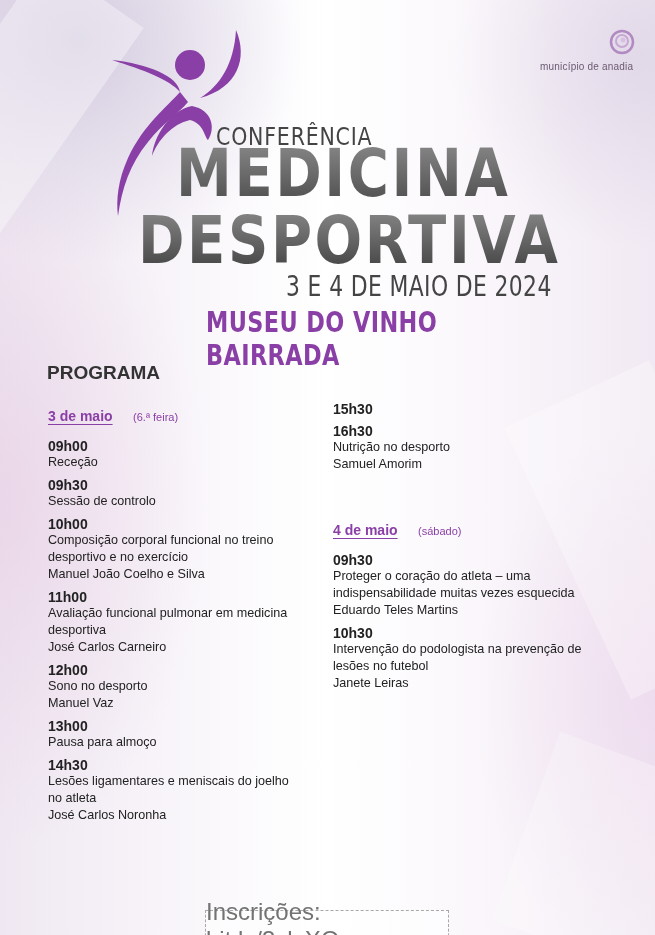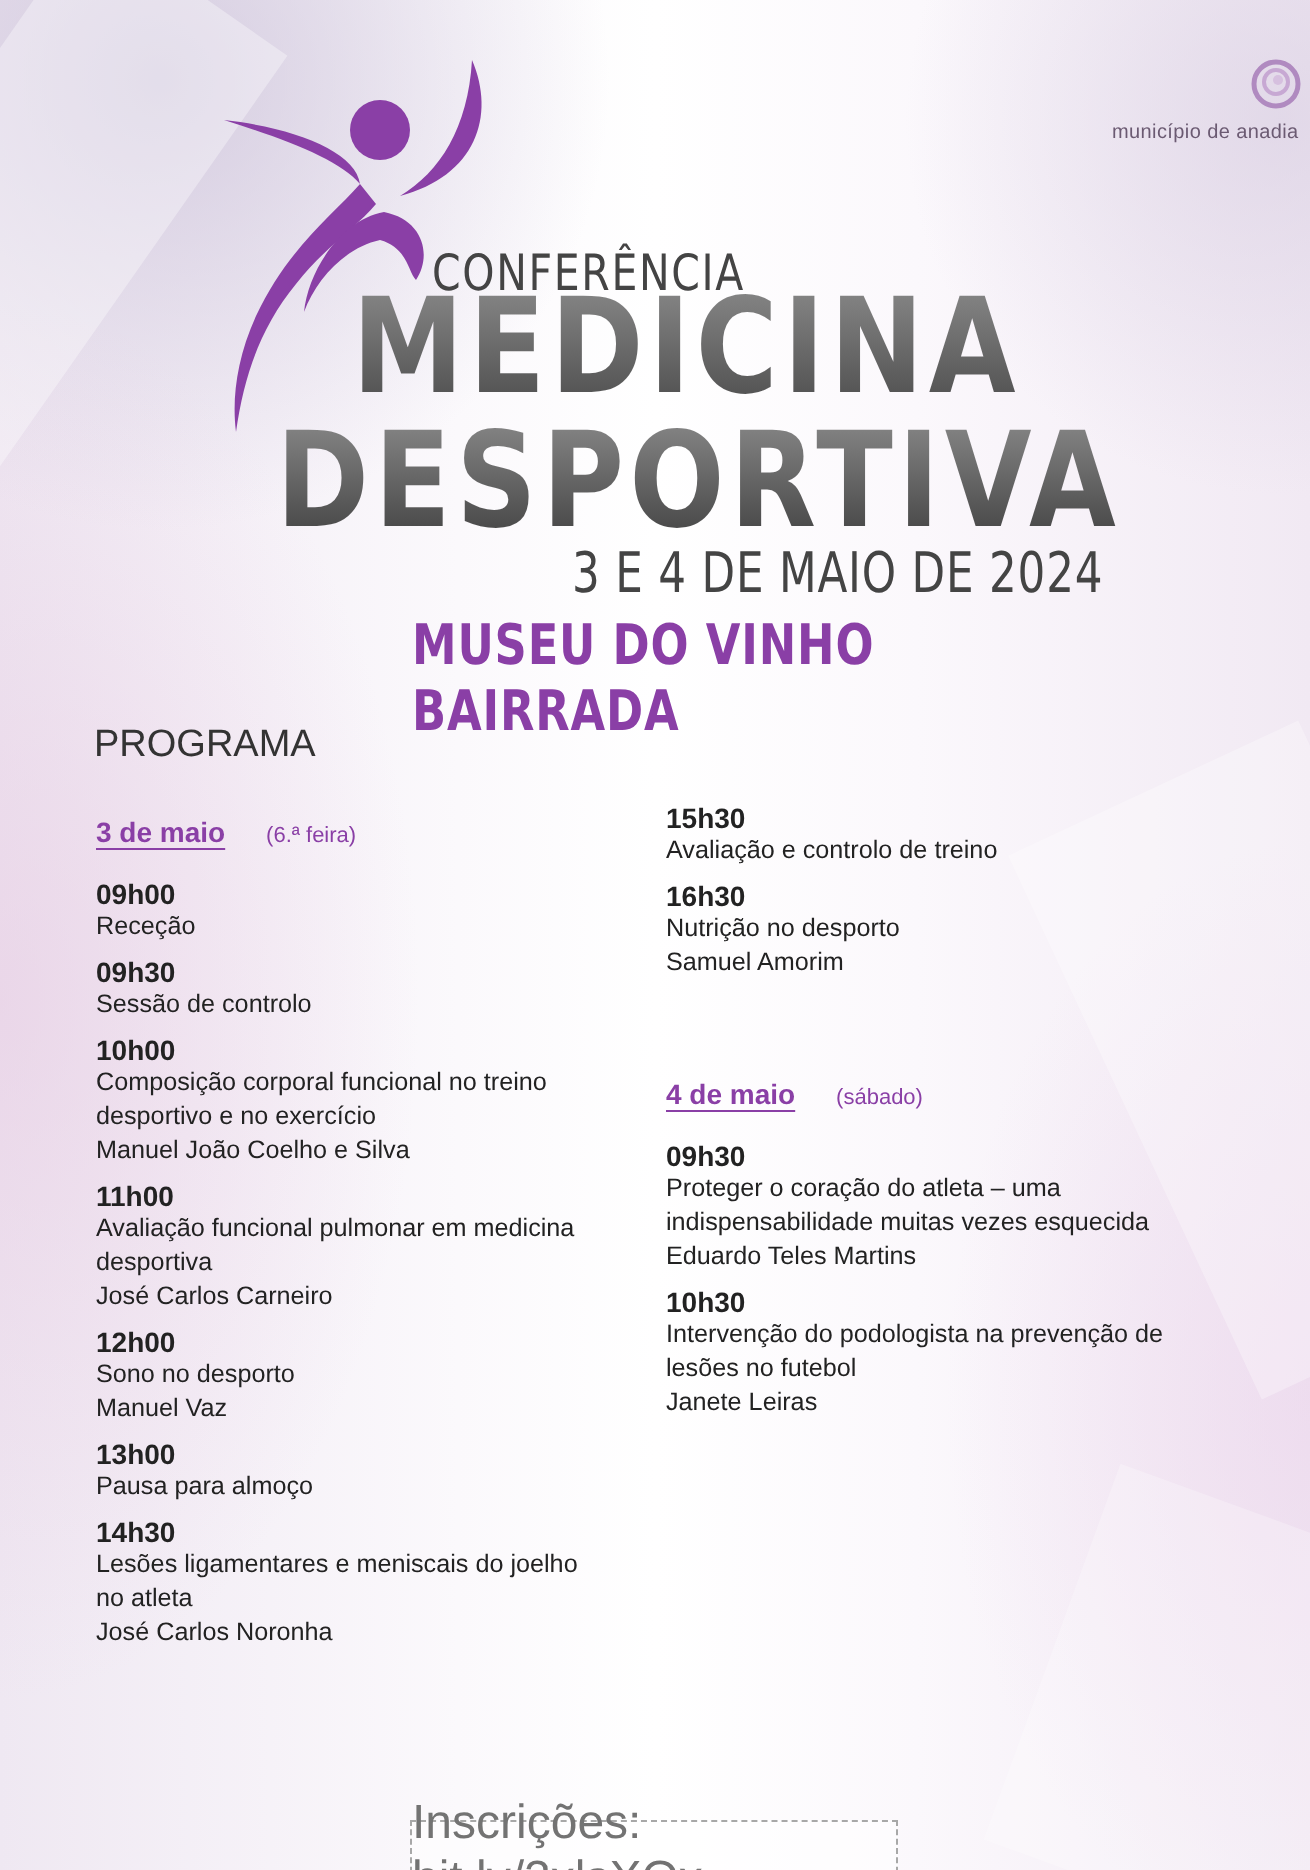--- a/index.html
+++ b/index.html
@@ -12,33 +12,33 @@
       radial-gradient(ellipse 300px 300px at 80px 40px, rgba(200,190,215,0.7), rgba(255,255,255,0) 75%),
       radial-gradient(ellipse 250px 250px at 640px 60px, rgba(215,205,225,0.6), rgba(255,255,255,0) 75%),
       linear-gradient(90deg, #efe8f2 0%, #fbf9fc 35%, #ffffff 50%, #fbf8fc 70%, #f1e9f3 100%);
   }
   .facet { position:absolute; background:rgba(255,255,255,0.35); }
   .f1 { left:-40px; top:-30px; width:120px; height:260px; transform:rotate(35deg); }
   .f2 { left:560px; top:380px; width:160px; height:300px; transform:rotate(-25deg); background:rgba(255,255,255,0.3); }
   .f3 { left:520px; top:760px; width:200px; height:200px; transform:rotate(20deg); background:rgba(255,255,255,0.25); }
 
   .logo-figure { position:absolute; left:108px; top:28px; width:150px; height:190px; }
-  .muni { position:absolute; left:556px; top:28px; width:100px; height:44px;text-align:right; }
+  .muni { position:absolute; left:540px; top:28px; width:100px; height:44px;text-align:right; }
   .muni-text { position:absolute; left:0; bottom:0; font-size:10px; color:#6b5a72; letter-spacing:0.2px; white-space:nowrap; }
   .muni-swirl { position:absolute; left:68px; top:0; width:28px; height:28px; }
 
   .conf { position:absolute; left:216px; top:122px; font-size:25px; color:#444; letter-spacing:1px; font-weight:normal; font-family:"DejaVu Sans", sans-serif; transform:scaleX(0.82); transform-origin:left; }
   .title1 { position:absolute; left:176px; top:139px; font-size:66px; font-weight:bold; color:#5e5e5e; letter-spacing:3px; font-family:"DejaVu Sans", sans-serif; transform:scaleX(0.85); transform-origin:left; line-height:70px;
     background:linear-gradient(180deg,#8a8a8a,#4a4a4a); -webkit-background-clip:text; background-clip:text; -webkit-text-fill-color:transparent; }
   .title2 { position:absolute; left:138px; top:206px; font-size:66px; font-weight:bold; color:#5e5e5e; letter-spacing:3px; font-family:"DejaVu Sans", sans-serif; transform:scaleX(0.85); transform-origin:left; line-height:70px;
     background:linear-gradient(180deg,#8a8a8a,#3e3e3e); -webkit-background-clip:text; background-clip:text; -webkit-text-fill-color:transparent; }
   .dates { position:absolute; left:286px; top:270px; font-size:28px; color:#444; font-family:"DejaVu Sans", sans-serif; transform:scaleX(0.78); transform-origin:left; letter-spacing:0.5px; }
   .venue { position:absolute; left:206px; top:306px; font-size:28px; font-weight:bold; color:#8a3fa6; font-family:"DejaVu Sans", sans-serif; transform:scaleX(0.8); transform-origin:left; letter-spacing:0.5px; }
 
-  .programa { position:absolute; left:47px; top:362px; font-size:19px; font-weight:normal; color:#333; }
+  .programa { position:absolute; left:47px; top:362px; font-size:19px; font-weight:bold; color:#333; }
   .col { position:absolute; width:275px; }
   .col-left { left:48px; top:404px; }
   .col-right { left:333px; top:402px; }
   .day-head { margin:0 0 10px 0; line-height:24px; }
   .day-title { font-size:14px; font-weight:bold; color:#8a3fa6; text-decoration:underline; text-underline-offset:3px; }
   .day-sub { font-size:11px; color:#8a3fa6; margin-left:16px; }
   .item { margin-bottom:7px; }
   .time { font-size:14px; font-weight:bold; color:#222; line-height:15px; }
   .line { font-size:12.6px; color:#222; line-height:17px; }
   .spacer { height:38px; }
@@ -121,21 +121,20 @@
     <div class="time">14h30</div>
     <div class="line">Lesões ligamentares e meniscais do joelho</div>
     <div class="line">no atleta</div>
     <div class="line">José Carlos Noronha</div>
   </div>
 </div>
 
 <div class="col col-right">
   <div class="item">
     <div class="time">15h30</div>
-    <div class="line">Avaliação e controlo de treino</div>
   </div>
   <div class="item">
     <div class="time">16h30</div>
     <div class="line">Nutrição no desporto</div>
     <div class="line">Samuel Amorim</div>
   </div>
 
   <div class="spacer"></div>
 
   <div class="day-head">

